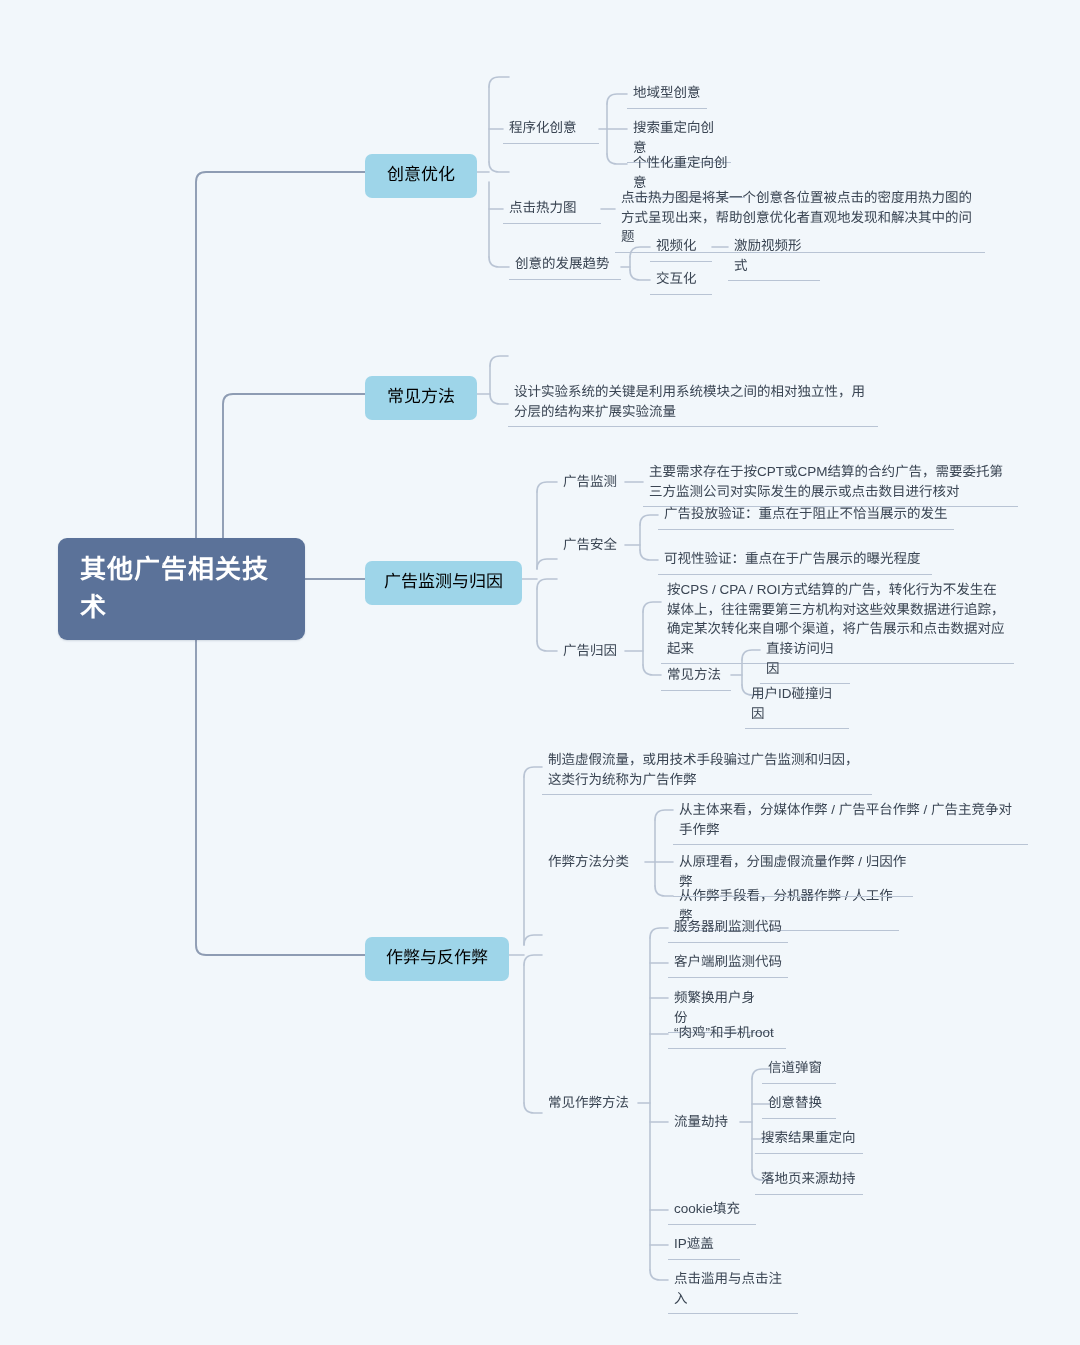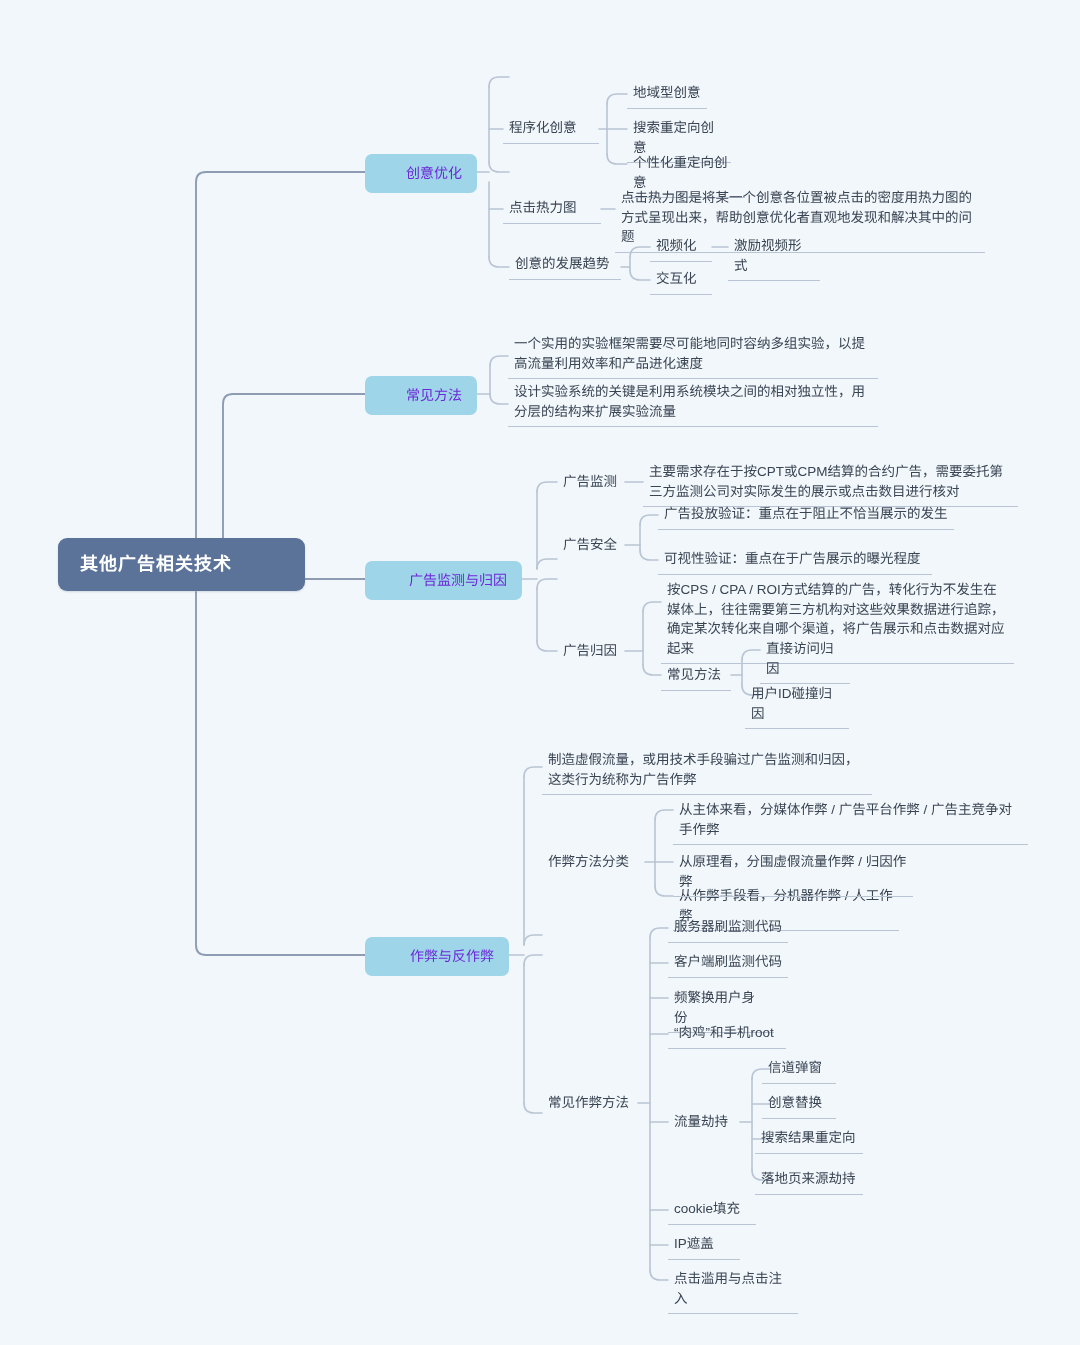--- a/index.html
+++ b/index.html
@@ -33,37 +33,37 @@
     position: absolute;
     box-sizing: border-box;
     white-space: pre-wrap;
     line-height: 1.45;
   }
 
   
   .n-root {
     background: #5b7299;
     color: #ffffff;
-    font-size: 18px;
+    font-size: 26px;
     font-weight: bold;
     letter-spacing: 1px;
     border-radius: 9px;
     padding: 13px 22px 14px 22px;
     text-align: left;
     box-shadow: 0 1px 2px rgba(60,80,110,.18);
   }
 
   
   .n-l1 {
     background: #9ed5e9;
-    color: #6d28d9;
-    font-size: 14px;
+    color: #000000;
+    font-size: 17px;
     border-radius: 7px;
     padding: 9px 15px 10px 15px;
-    text-align: right;
+    text-align: center;
     white-space: nowrap;
   }
 
   
   .n-txt {
     color: #3a4553;
     font-size: 13.5px;
     padding: 2px 6px 5px 6px;
     border-bottom: 1.3px solid #b9c4d4;
   }
@@ -186,21 +186,20 @@
   <div class="node n-txt" style="left:503px; top:196px; width:98px;">点击热力图</div>
   <div class="node n-txt" style="left:615px; top:186px; width:370px;">点击热力图是将某一个创意各位置被点击的密度用热力图的方式呈现出来，帮助创意优化者直观地发现和解决其中的问题</div>
 
   <div class="node n-txt" style="left:509px; top:252px; width:112px;">创意的发展趋势</div>
   <div class="node n-txt" style="left:650px; top:234px; width:62px;">视频化</div>
   <div class="node n-txt" style="left:728px; top:234px; width:92px;">激励视频形式</div>
   <div class="node n-txt" style="left:650px; top:267px; width:62px;">交互化</div>
 
   <div class="node n-l1" style="left:365px; top:376px; width:112px;">常见方法</div>
 
-  <div class="node n-txt" style="left:508px; top:332px; width:370px;">一个实用的实验框架需要尽可能地同时容纳多组实验，以提高流量利用效率和产品进化速度</div>
   <div class="node n-txt" style="left:508px; top:380px; width:370px;">设计实验系统的关键是利用系统模块之间的相对独立性，用分层的结构来扩展实验流量</div>
 
   <div class="node n-l1" style="left:365px; top:561px; width:157px;">广告监测与归因</div>
 
   <div class="node n-txt nb" style="left:557px; top:470px; width:68px;">广告监测</div>
   <div class="node n-txt" style="left:643px; top:460px; width:375px;">主要需求存在于按CPT或CPM结算的合约广告，需要委托第三方监测公司对实际发生的展示或点击数目进行核对</div>
 
   <div class="node n-txt nb" style="left:557px; top:533px; width:68px;">广告安全</div>
   <div class="node n-txt" style="left:658px; top:502px; width:296px;">广告投放验证：重点在于阻止不恰当展示的发生</div>
   <div class="node n-txt" style="left:658px; top:547px; width:274px;">可视性验证：重点在于广告展示的曝光程度</div>

